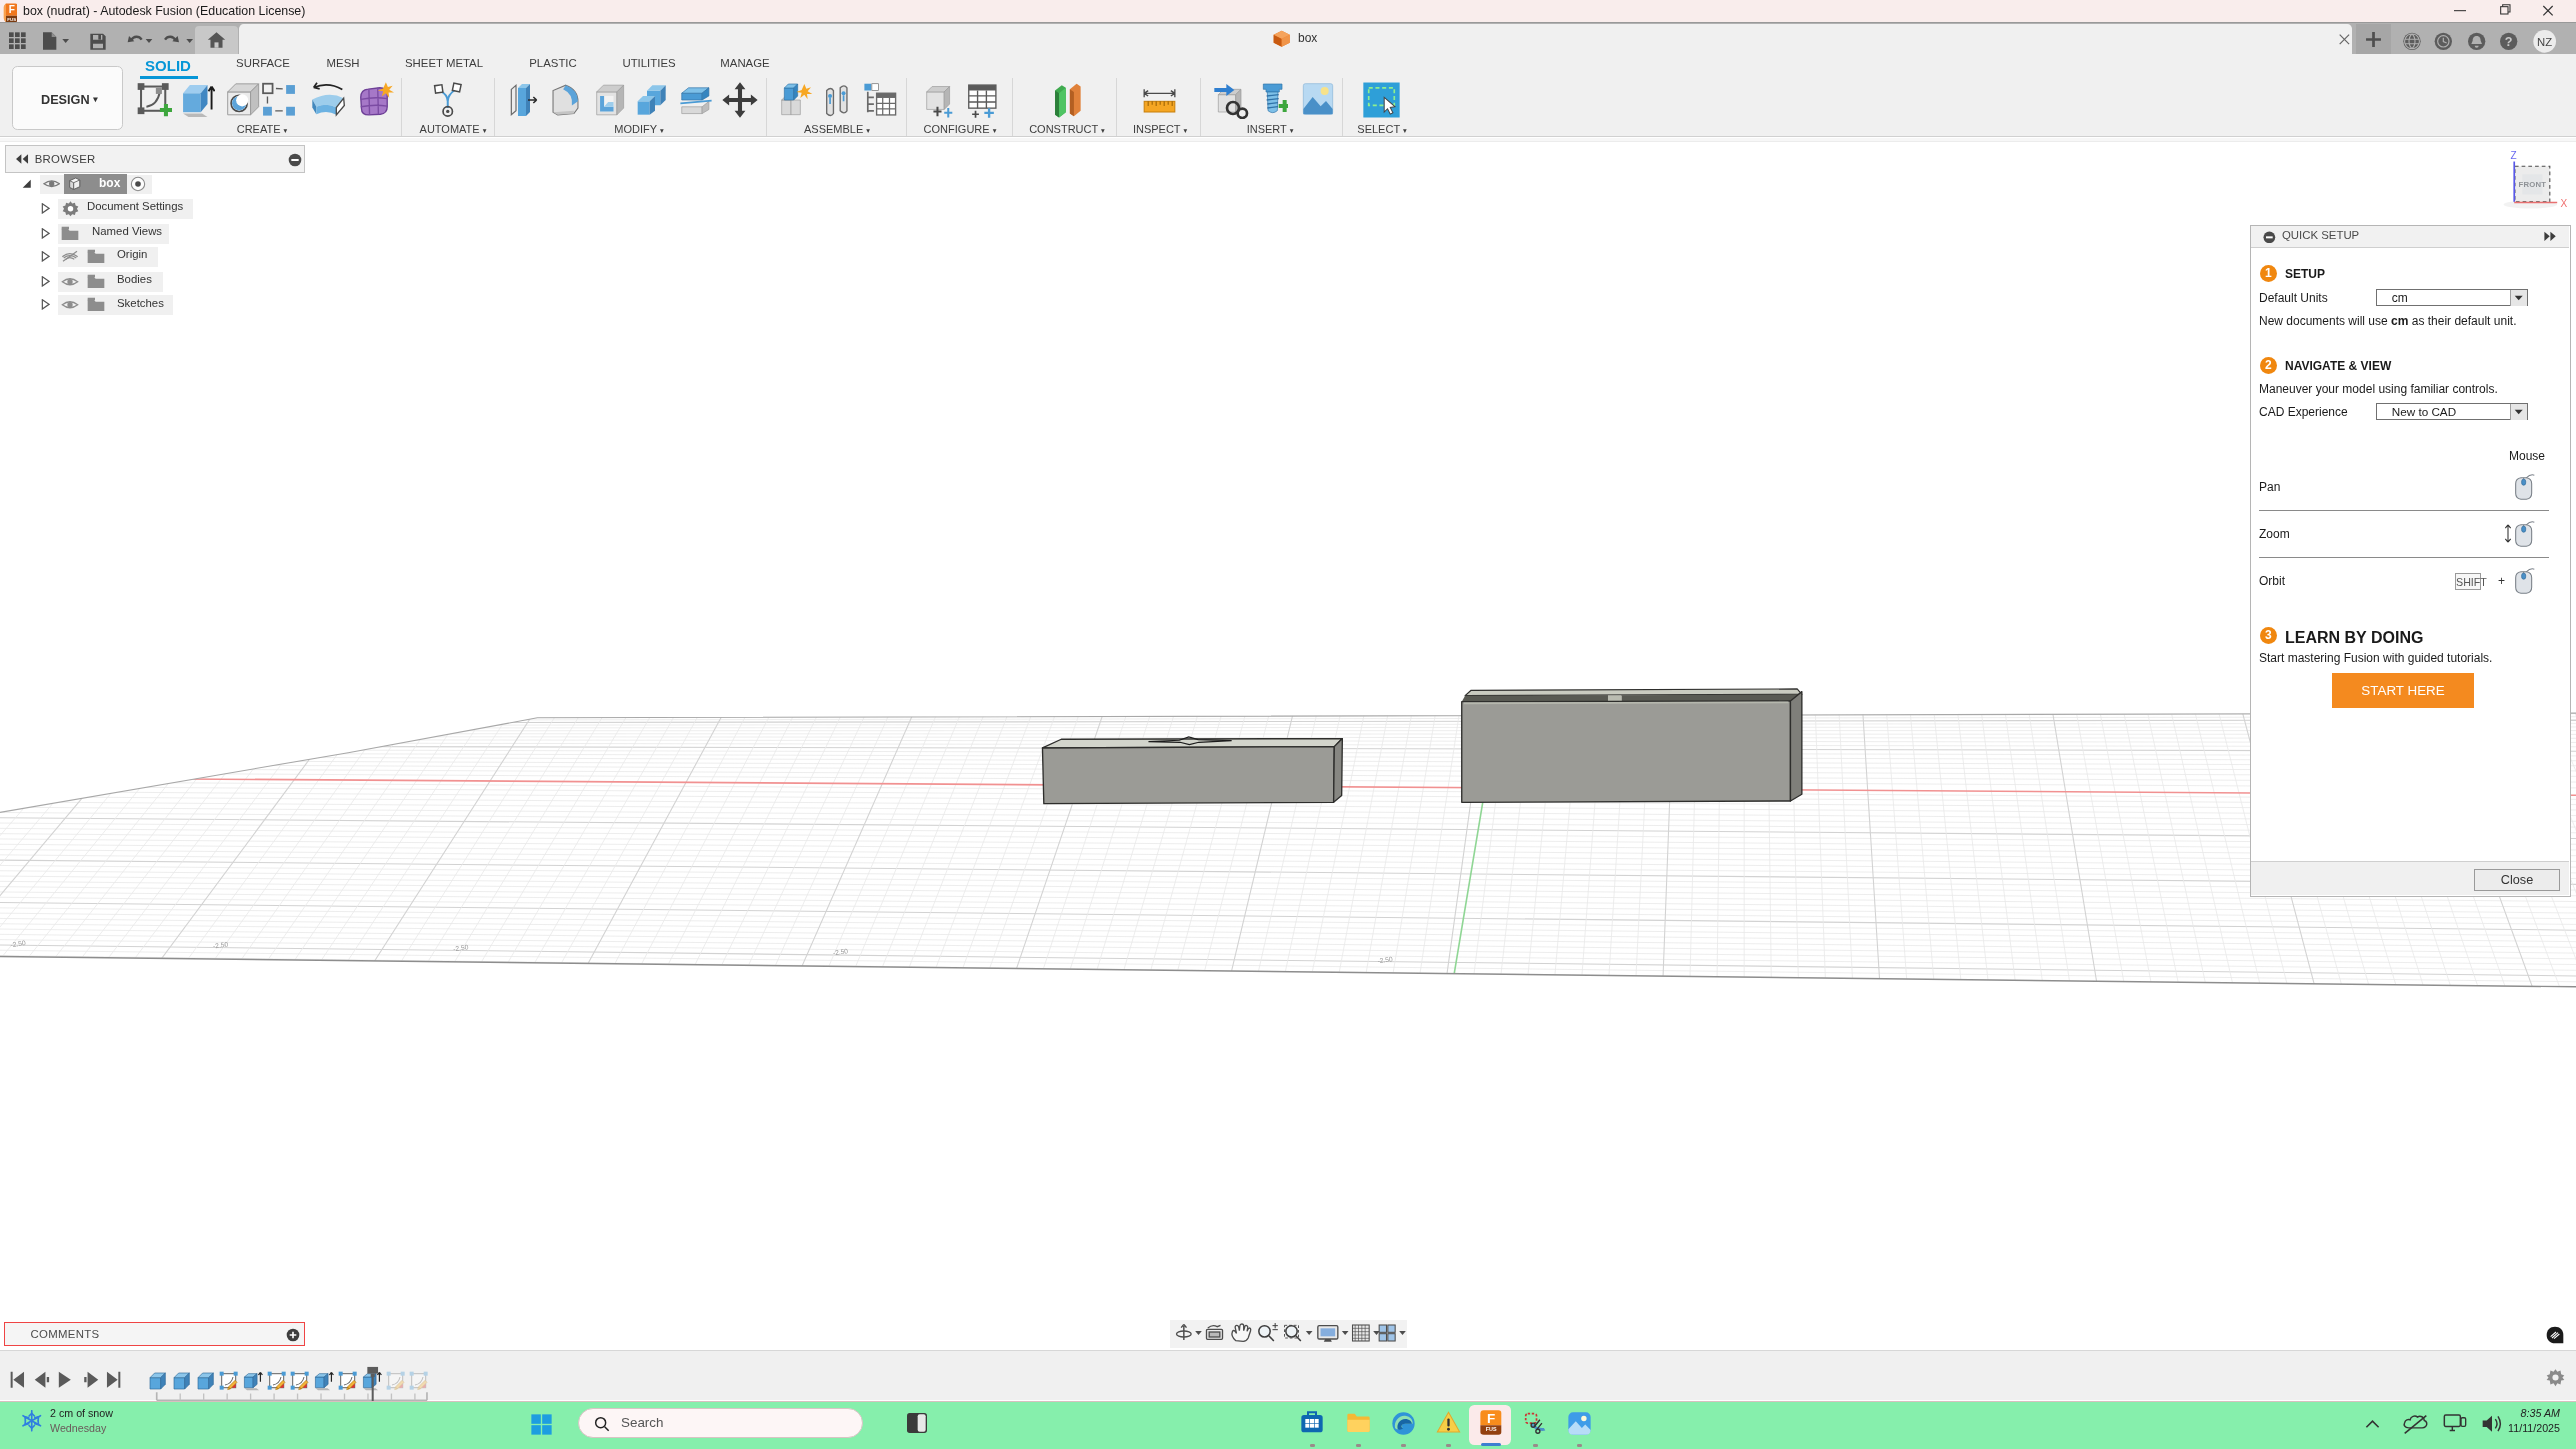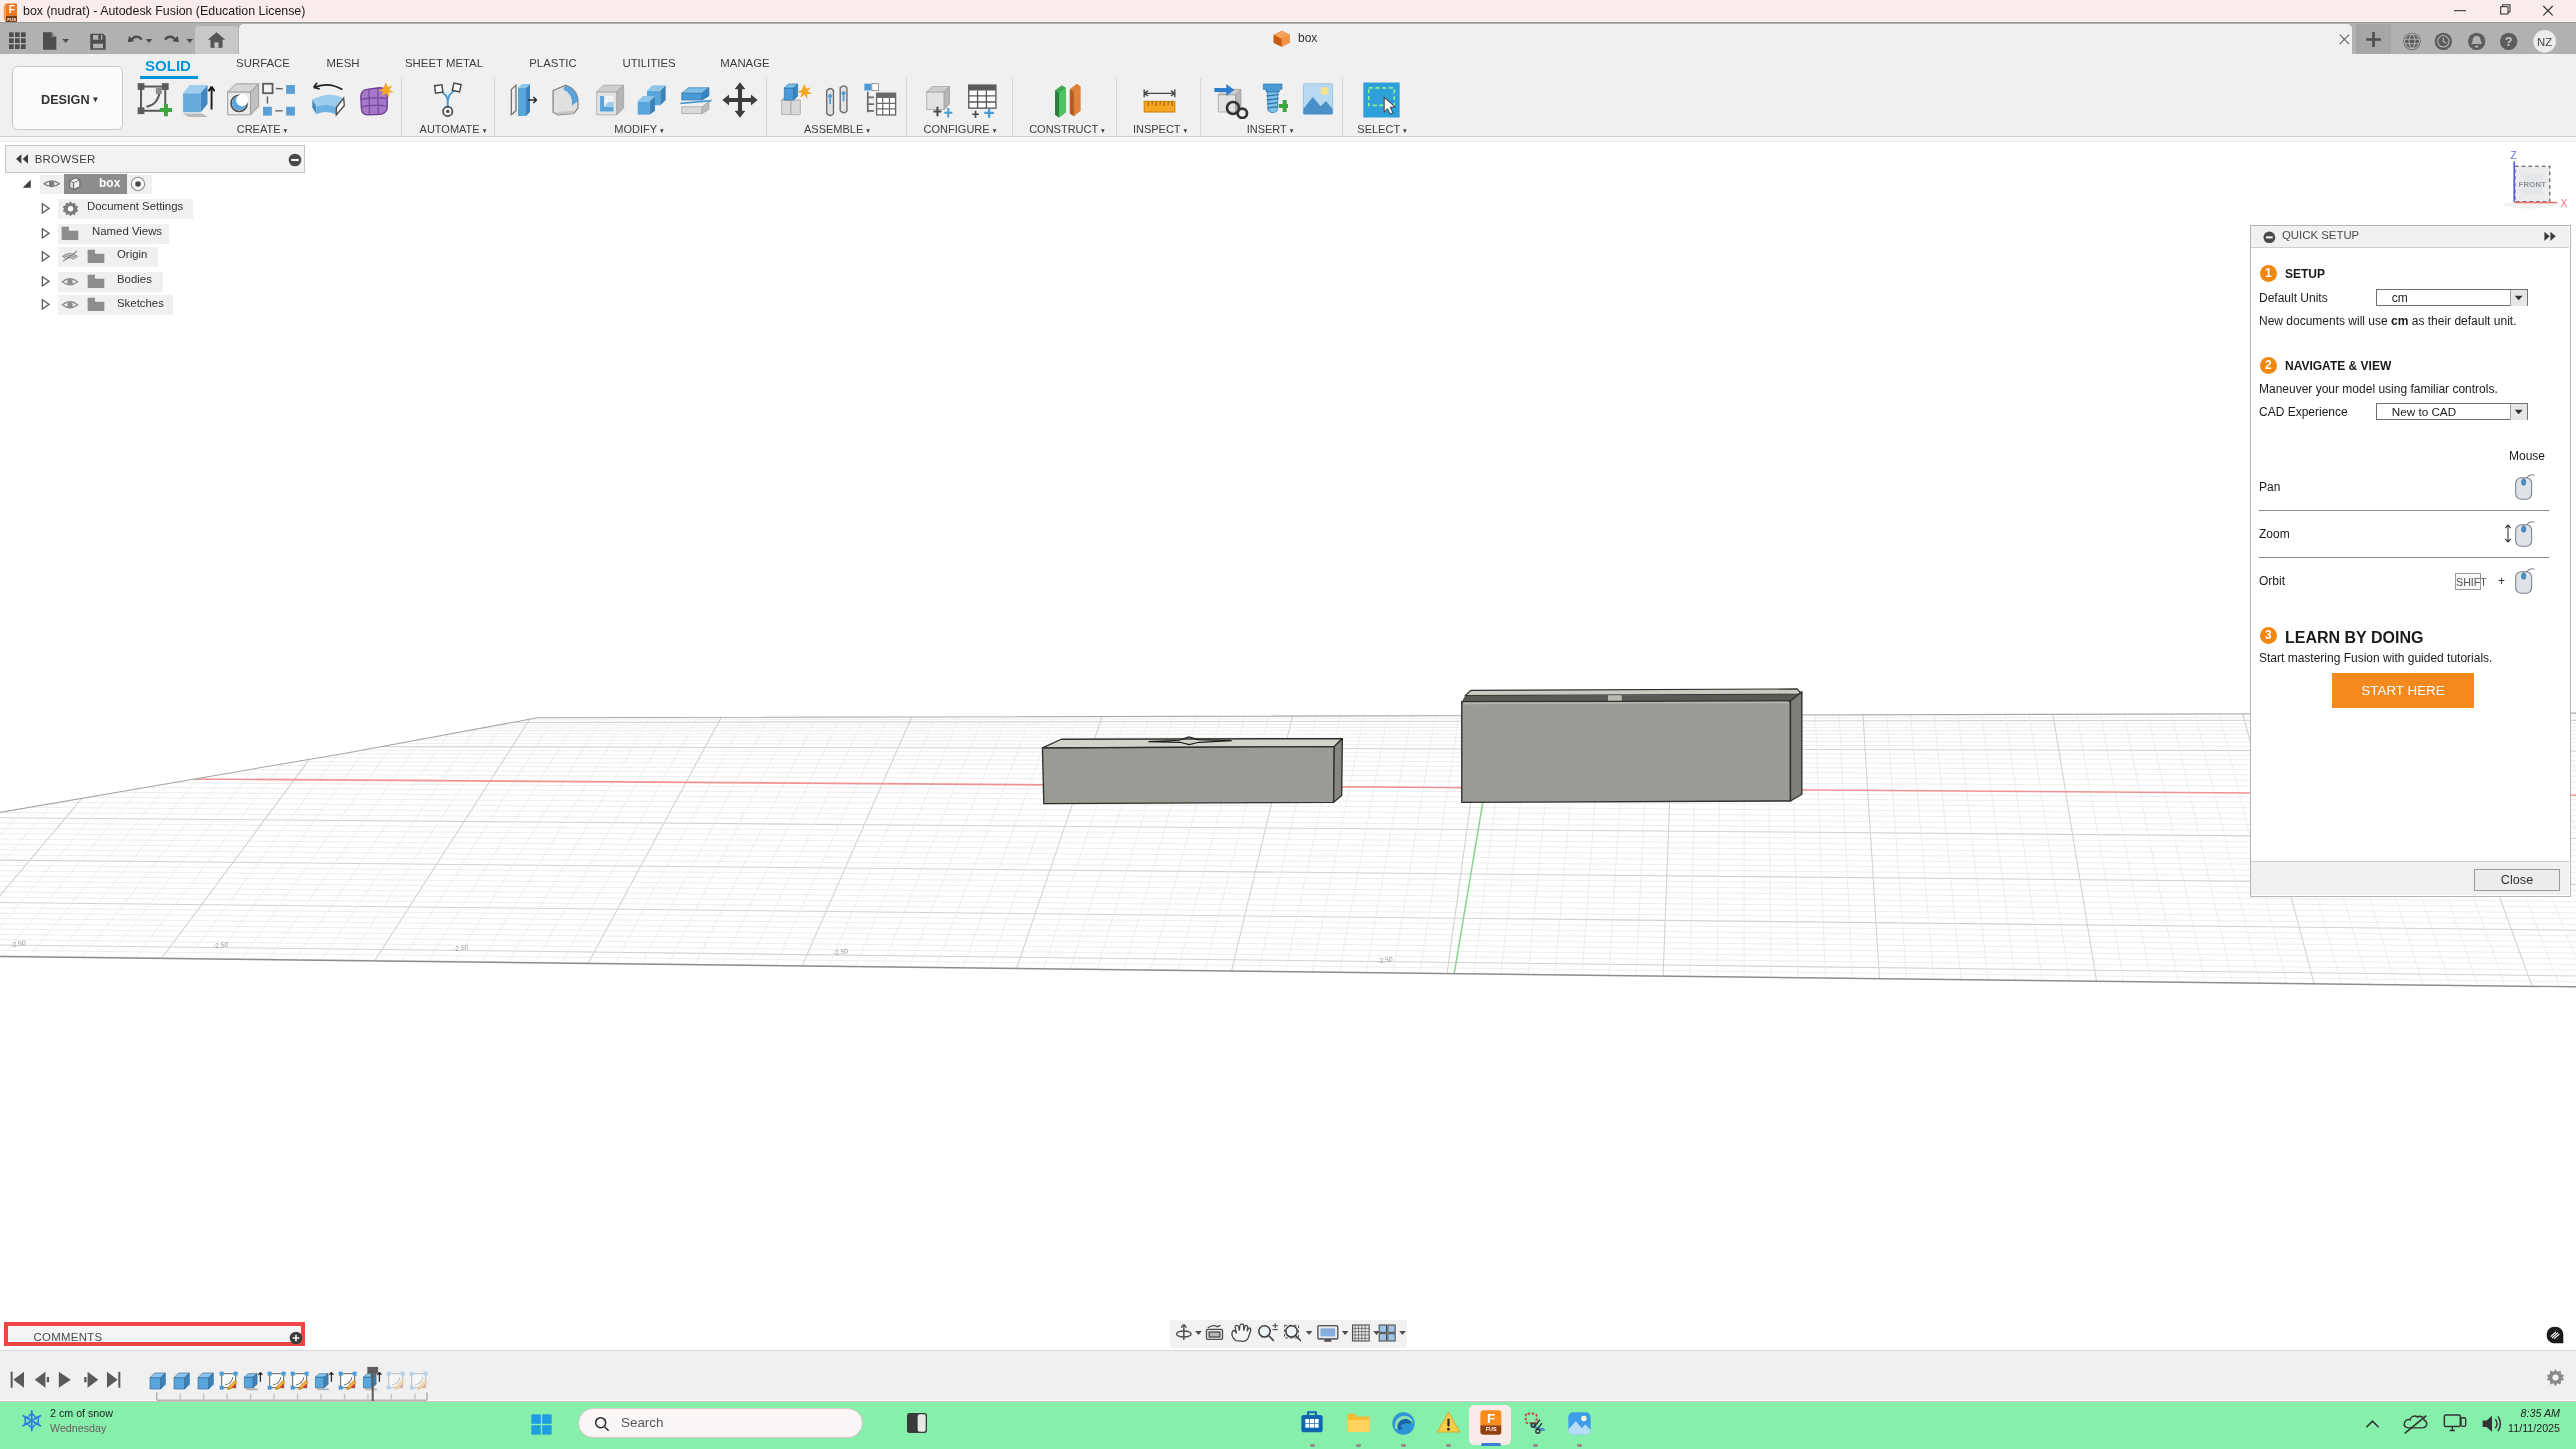--- a/index.html
+++ b/index.html
@@ -697,21 +697,21 @@
     </div>
   <div class="abs" style="left:8.7px;top:401px;width:17.4px;height:17.4px;background:#f0870f;border-radius:50%;color:#fff;font-size:12px;font-weight:bold;text-align:center;line-height:17.4px;">3</div>
   <div class="abs" style="left:34px;top:403px;font-size:16px;font-weight:bold;color:#1a1a1a;">LEARN BY DOING</div>
   <div class="abs" style="left:8px;top:425px;font-size:12px;color:#1a1a1a;">Start mastering Fusion with guided tutorials.</div>
   <div class="abs" style="left:81px;top:447px;width:142px;height:35px;background:#f48a1f;color:#fff;font-size:13.4px;text-align:center;line-height:35px;">START HERE</div>
   <div class="abs" style="left:0;top:635px;width:318px;height:34px;background:#f0f0f0;border-top:0.7px solid #cfcfcf;">
     <div class="abs" style="left:223px;top:7.4px;width:86px;height:22px;background:#ececec;border:1px solid #9a9a9a;font-size:12.7px;color:#333;text-align:center;line-height:21px;">Close</div>
   </div>
 </div>
 
-<div class="abs" style="left:4px;top:1322px;width:301px;height:24px;background:#f5f5f5;border:4px solid #ef4444;">
+<div class="abs" style="left:4px;top:1322px;width:301px;height:24px;background:#f5f5f5;border:1px solid #ef4444;">
   <div class="abs" style="left:25.5px;top:5.4px;font-size:11.4px;color:#4a4a4a;letter-spacing:0.3px;">COMMENTS</div>
   <svg class="ic abs" style="left:281px;top:4.7px" width="14" height="14" viewBox="0 0 21 21">
     <circle cx="10.5" cy="10.5" r="9.5" fill="#3d3d3d"></circle>
       <path d="M10.5 5.5 L10.5 15.5 M5.5 10.5 L15.5 10.5" stroke="#fff" stroke-width="2.4"></path>
   </svg>
 </div>
 
 <svg class="ic abs" style="left:2546px;top:1326px" width="18" height="18" viewBox="0 0 27 27">
   <path d="M13.5 1 C6 1 1 6 1 13.5 C1 21 6 26 13.5 26 L26 26 L26 13.5 C26 6 21 1 13.5 1 Z" fill="#1b1b1b"></path>
   <path d="M7 16 L15 9 M9 18 L18 10 M12 19 L20 12" stroke="#fff" stroke-width="1.6"></path>

